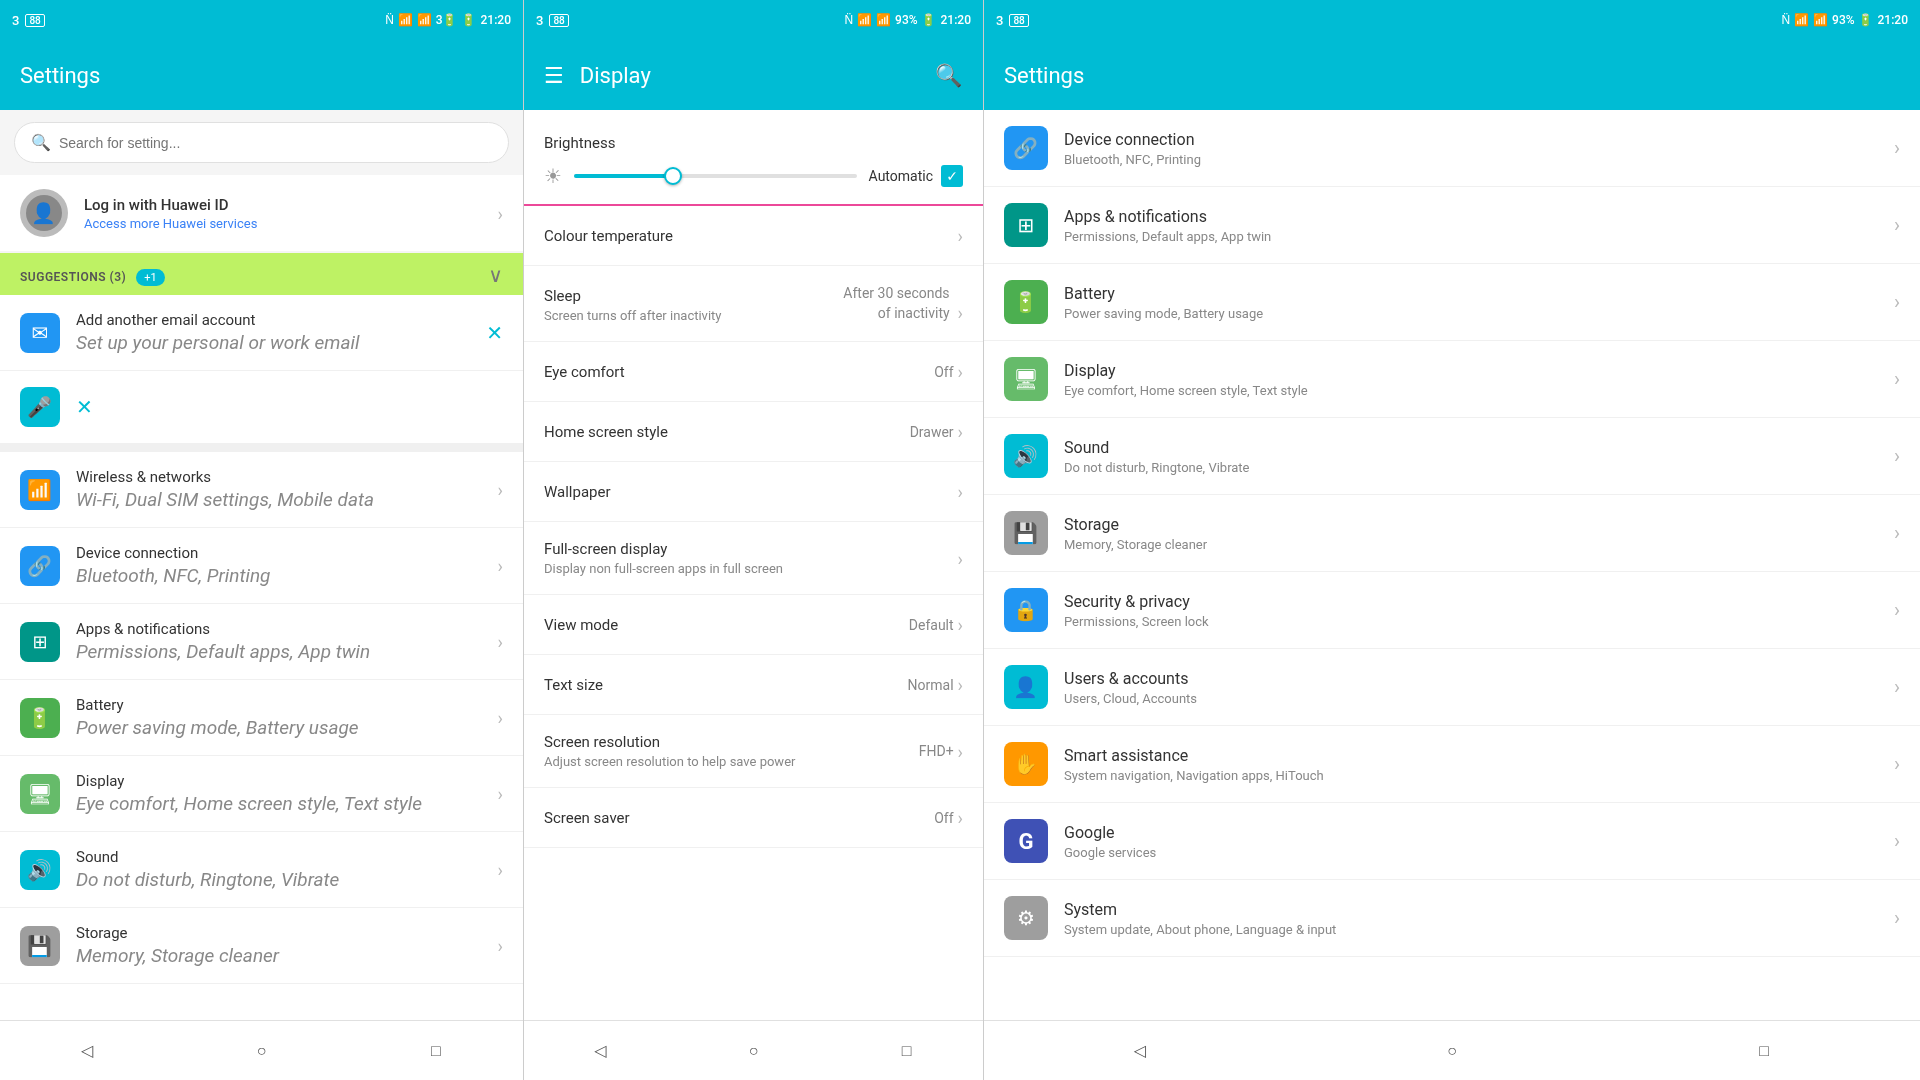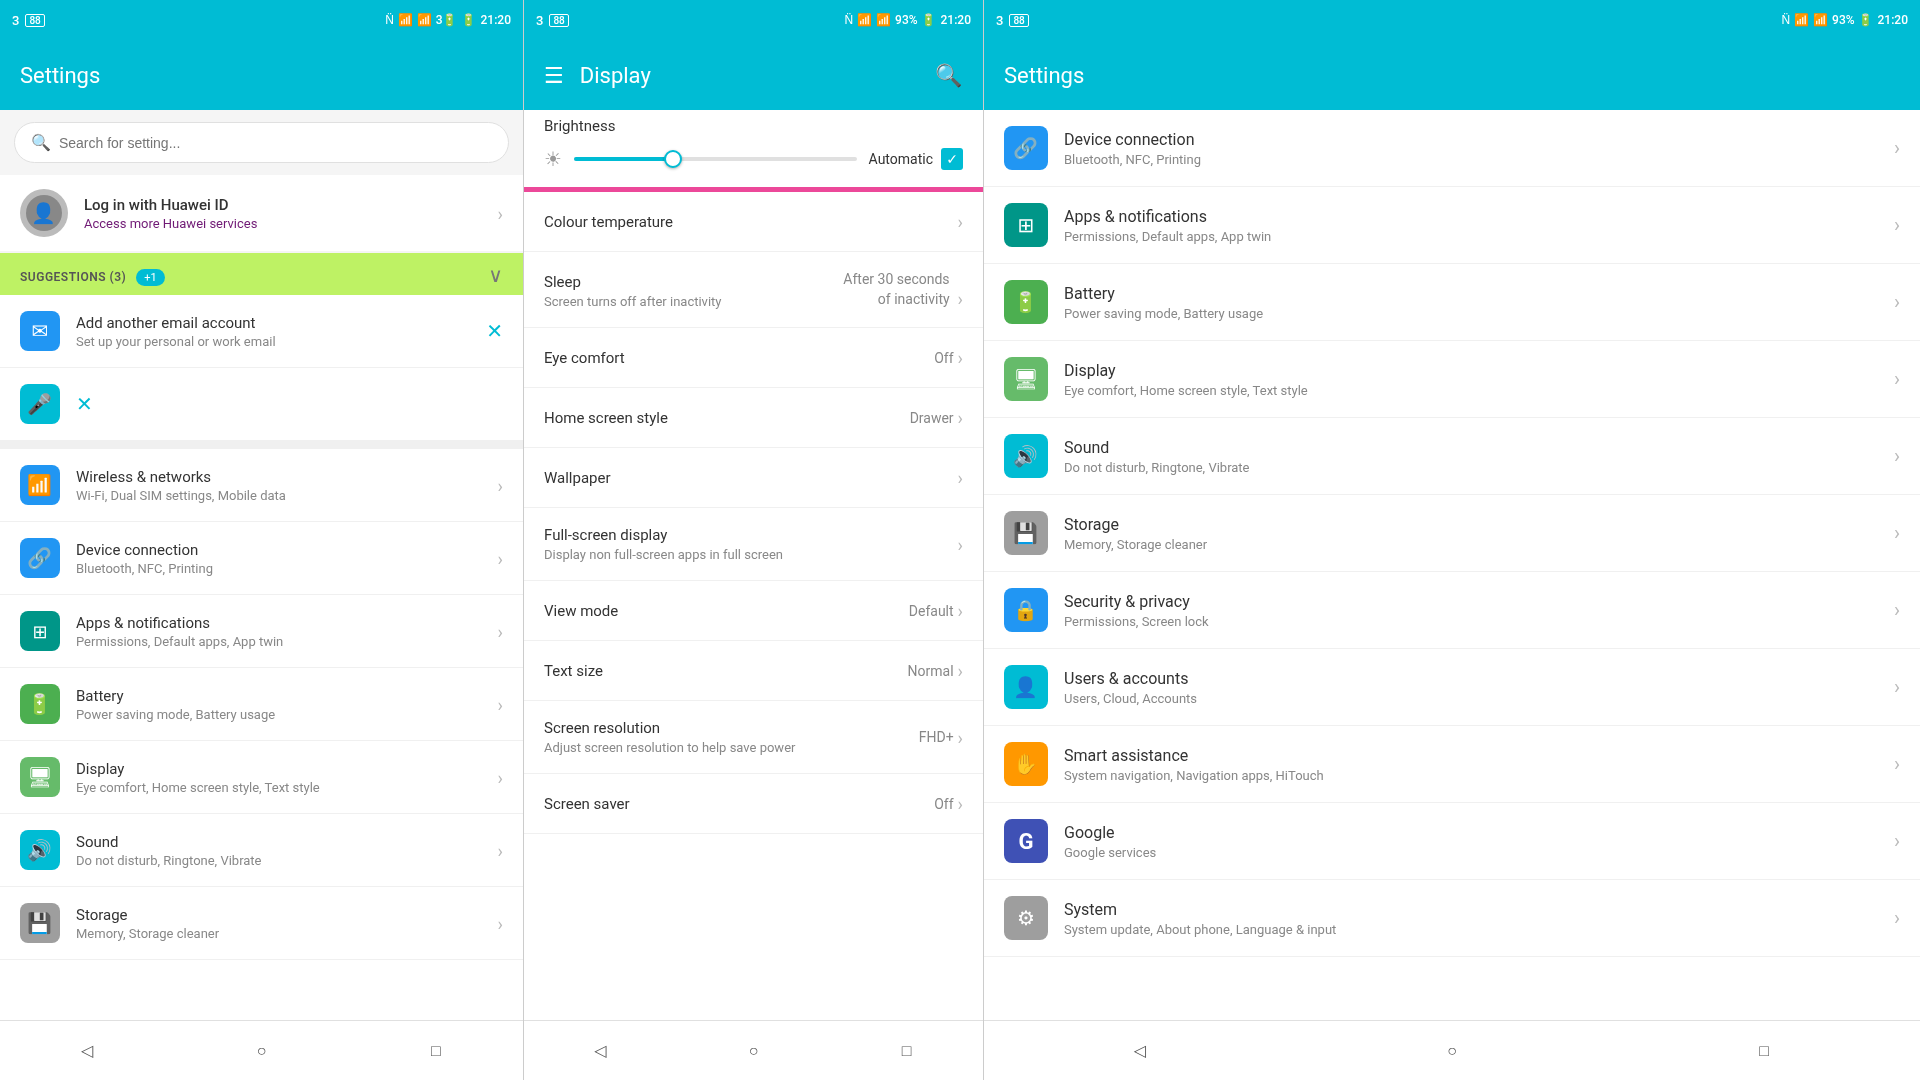--- a/index.html
+++ b/index.html
@@ -99,21 +99,21 @@
       border-radius: 50%;
       background: #888;
       display: flex;
       align-items: center;
       justify-content: center;
       color: white;
       font-size: 20px;
     }
     .profile-text { flex: 1; }
     .profile-name { font-size: 15px; font-weight: 500; color: #333; }
-    .profile-sub { font-size: 13px; color: #701a75; margin-top: 2px; }
+    .profile-sub { font-size: 13px; color: #3b82f6; margin-top: 2px; }
     .chevron { color: #bbb; font-size: 18px; }
 
     
     .suggestions-header {
       display: flex;
       align-items: center;
       justify-content: space-between;
       padding: 10px 20px 8px;
       background: #bef264;
     }
@@ -149,21 +149,21 @@
       border-radius: 8px;
       display: flex;
       align-items: center;
       justify-content: center;
       margin-right: 16px;
       flex-shrink: 0;
       font-size: 22px;
     }
     .item-text { flex: 1; }
     .item-title { font-size: 15px; color: #333; font-weight: 400; }
-    .item-sub { font-size: 13px; color: #888; margin-top: 2px; }
+    .item-sub { font-size: 19px; color: #888; margin-top: 2px; font-style: italic; }
     .item-action { display: flex; align-items: center; gap: 8px; }
     .close-x { color: #00BCD4; font-size: 20px; font-weight: 300; }
 
     
     .nav-bar {
       height: 60px;
       background: white;
       display: flex;
       align-items: center;
       justify-content: space-around;
@@ -200,23 +200,23 @@
     }
     .display-app-bar-left { display: flex; align-items: center; gap: 16px; }
     .hamburger { color: white; font-size: 22px; cursor: pointer; }
     .display-title { font-size: 22px; color: white; font-weight: 400; }
     .search-icon-btn { color: white; font-size: 22px; cursor: pointer; }
 
     .display-list { flex: 1; overflow-y: auto; background: white; }
 
     
     .brightness-section {
-      padding: 7px 20px 16px;
-      background: white;
-      border-bottom: 5px solid #ec4899;
+      padding: 24px 20px 16px;
+      background: white;
+      border-bottom: 2px solid #ec4899;
     }
     .brightness-label { font-size: 15px; color: #333; margin-bottom: 12px; }
     .brightness-row { display: flex; align-items: center; gap: 12px; }
     .brightness-icon { font-size: 20px; color: #999; }
     .brightness-slider-track {
       flex: 1;
       height: 4px;
       background: #e0e0e0;
       border-radius: 2px;
       position: relative;

